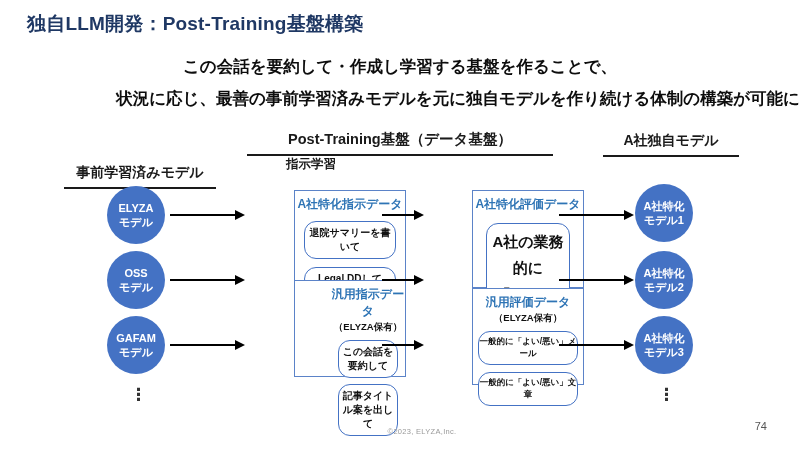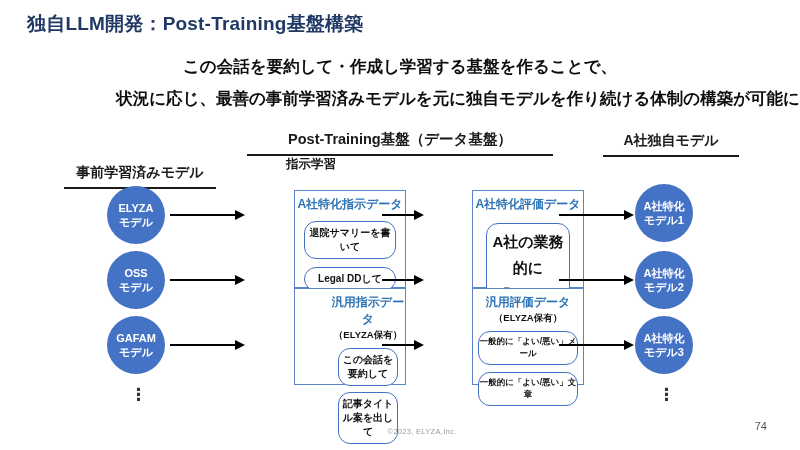--- a/index.html
+++ b/index.html
@@ -54,21 +54,21 @@
   }
   .vd-left  { left:130px; top:386px; }
   .vd-right { left:658px; top:386px; }
 
   .databox {
     position:absolute; width:112px; background:#fff;
     border:1.5px solid #5b83c8;
     margin-left:47px;
   }
   .bA { left:247px; top:190px; height:98px; }
-  .bB { left:247px; top:288px; height:97px;padding-left:36px; }
+  .bB { left:247px; top:280px; height:97px;padding-left:36px; }
   .bC { left:425px; top:190px; height:98px; }
   .bD { left:425px; top:288px; height:97px; }
 
   .box-title {
     margin-top:5px; text-align:center; font-size:12px; font-weight:bold;
     color:#2e74b5; letter-spacing:0;
   }
   .box-note {
     text-align:center; font-size:9.5px; color:#111; margin-top:1px; font-weight:bold;
   }

